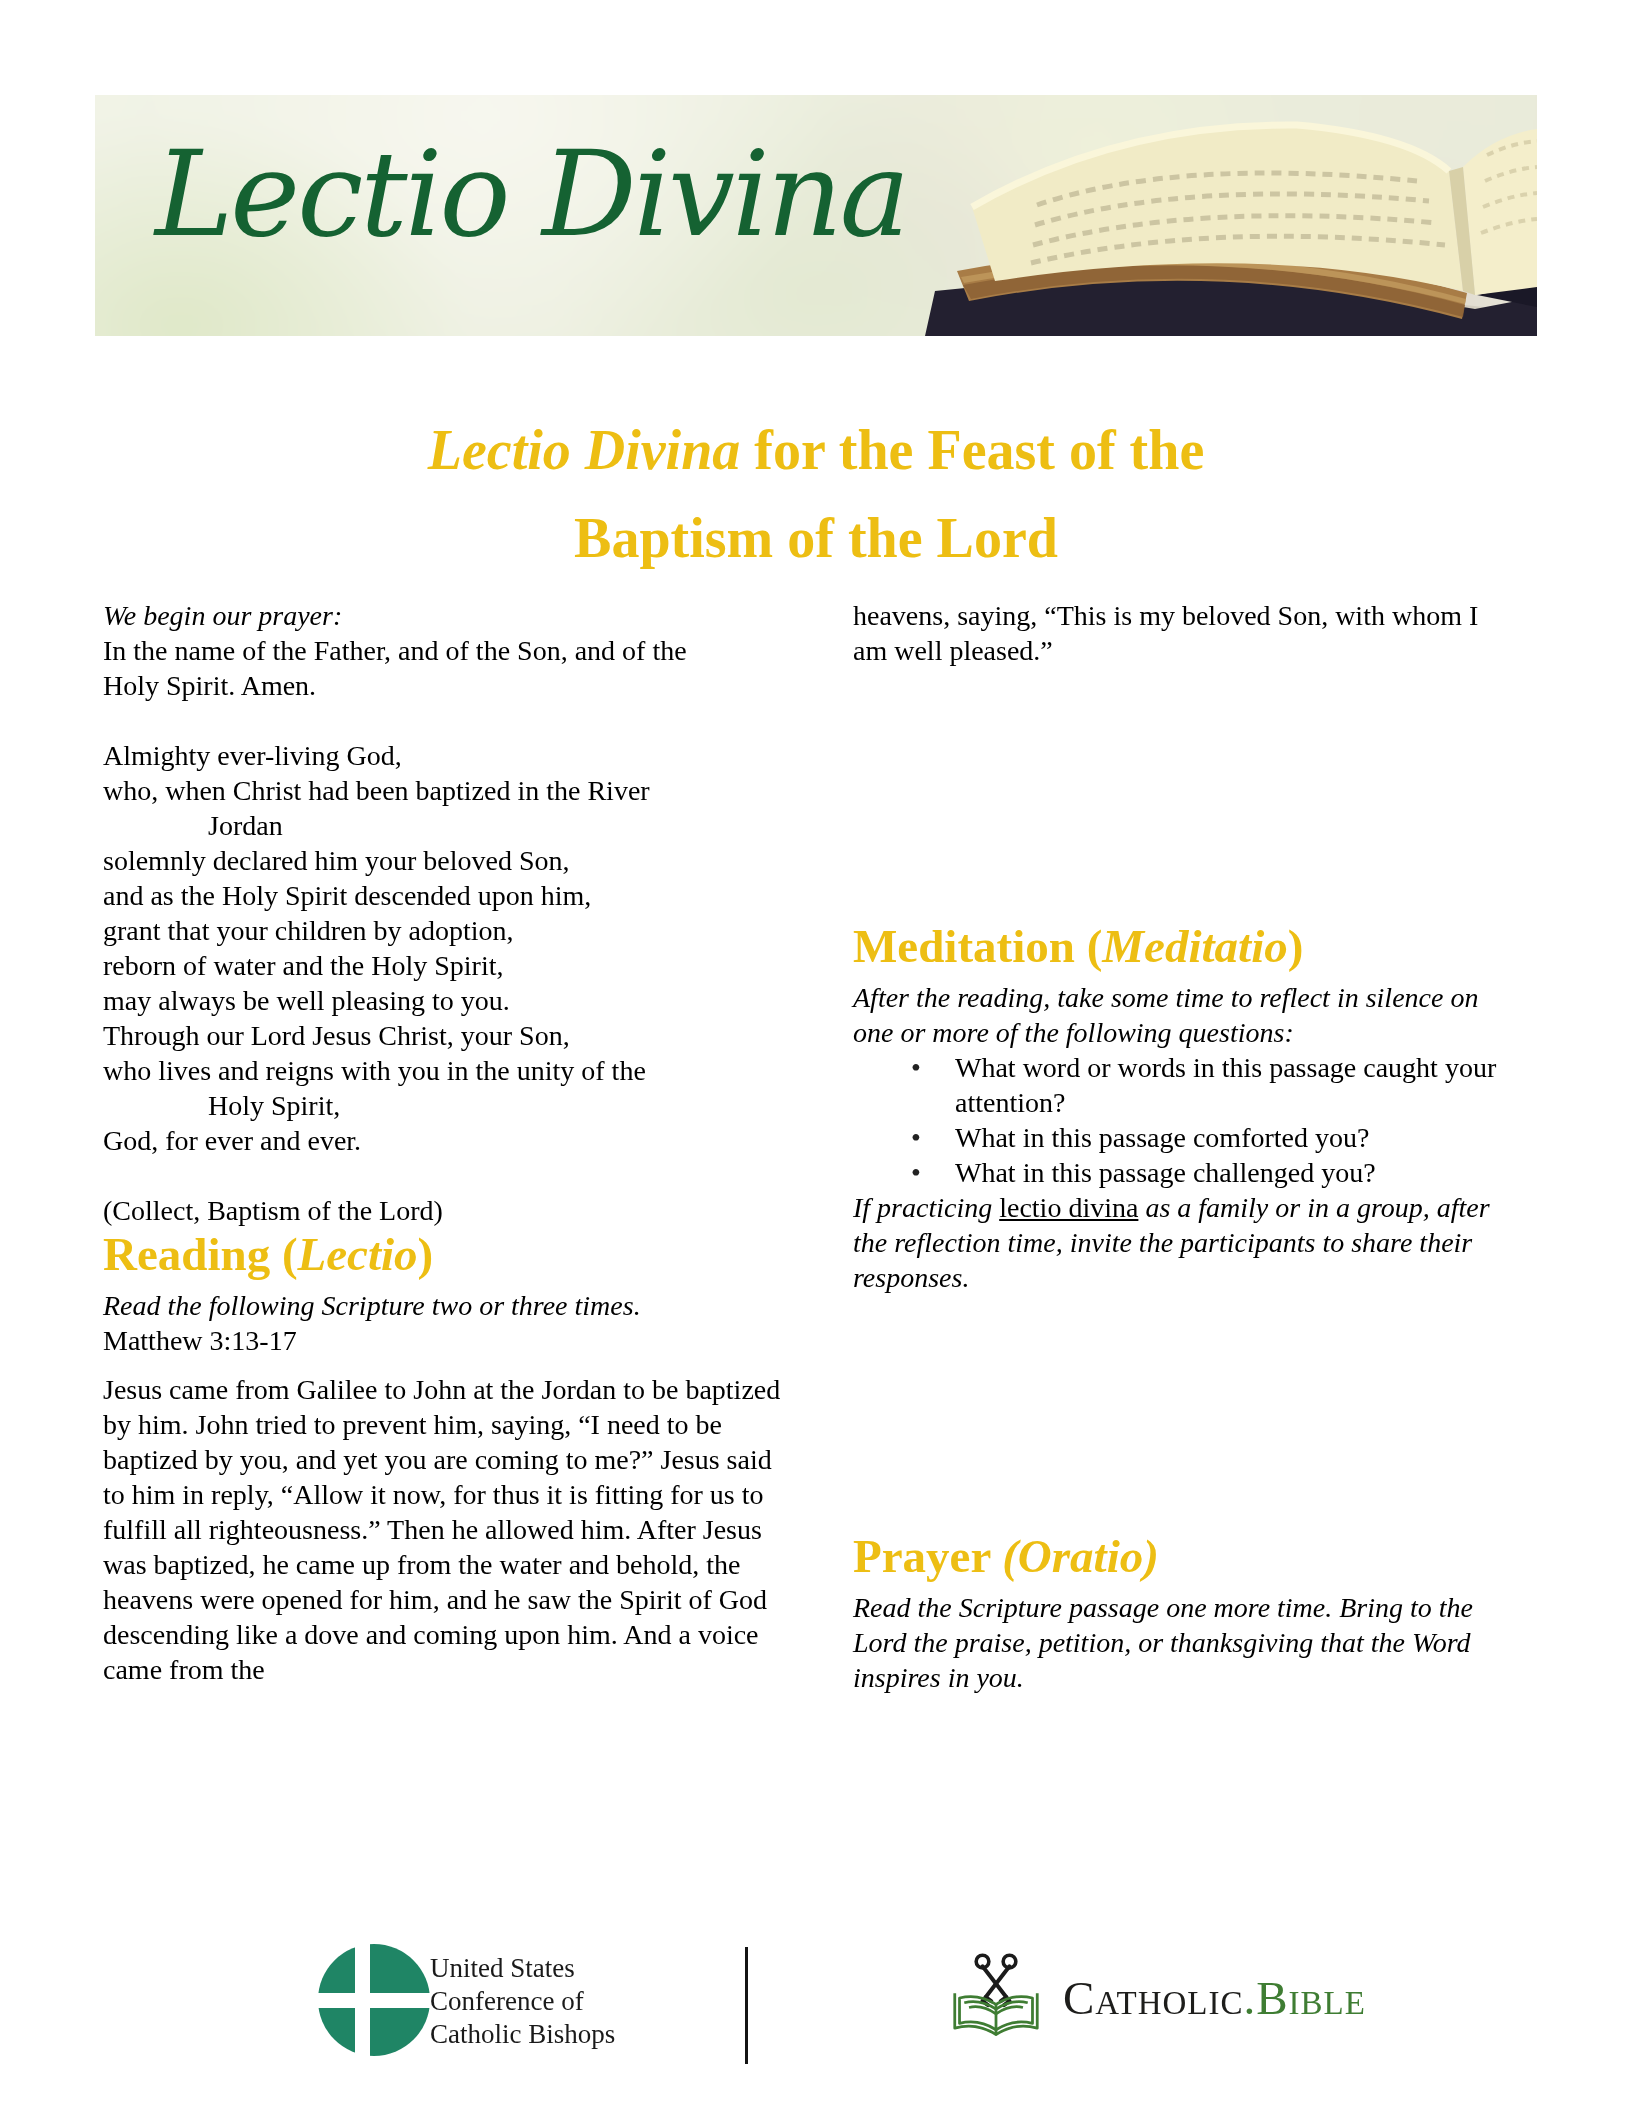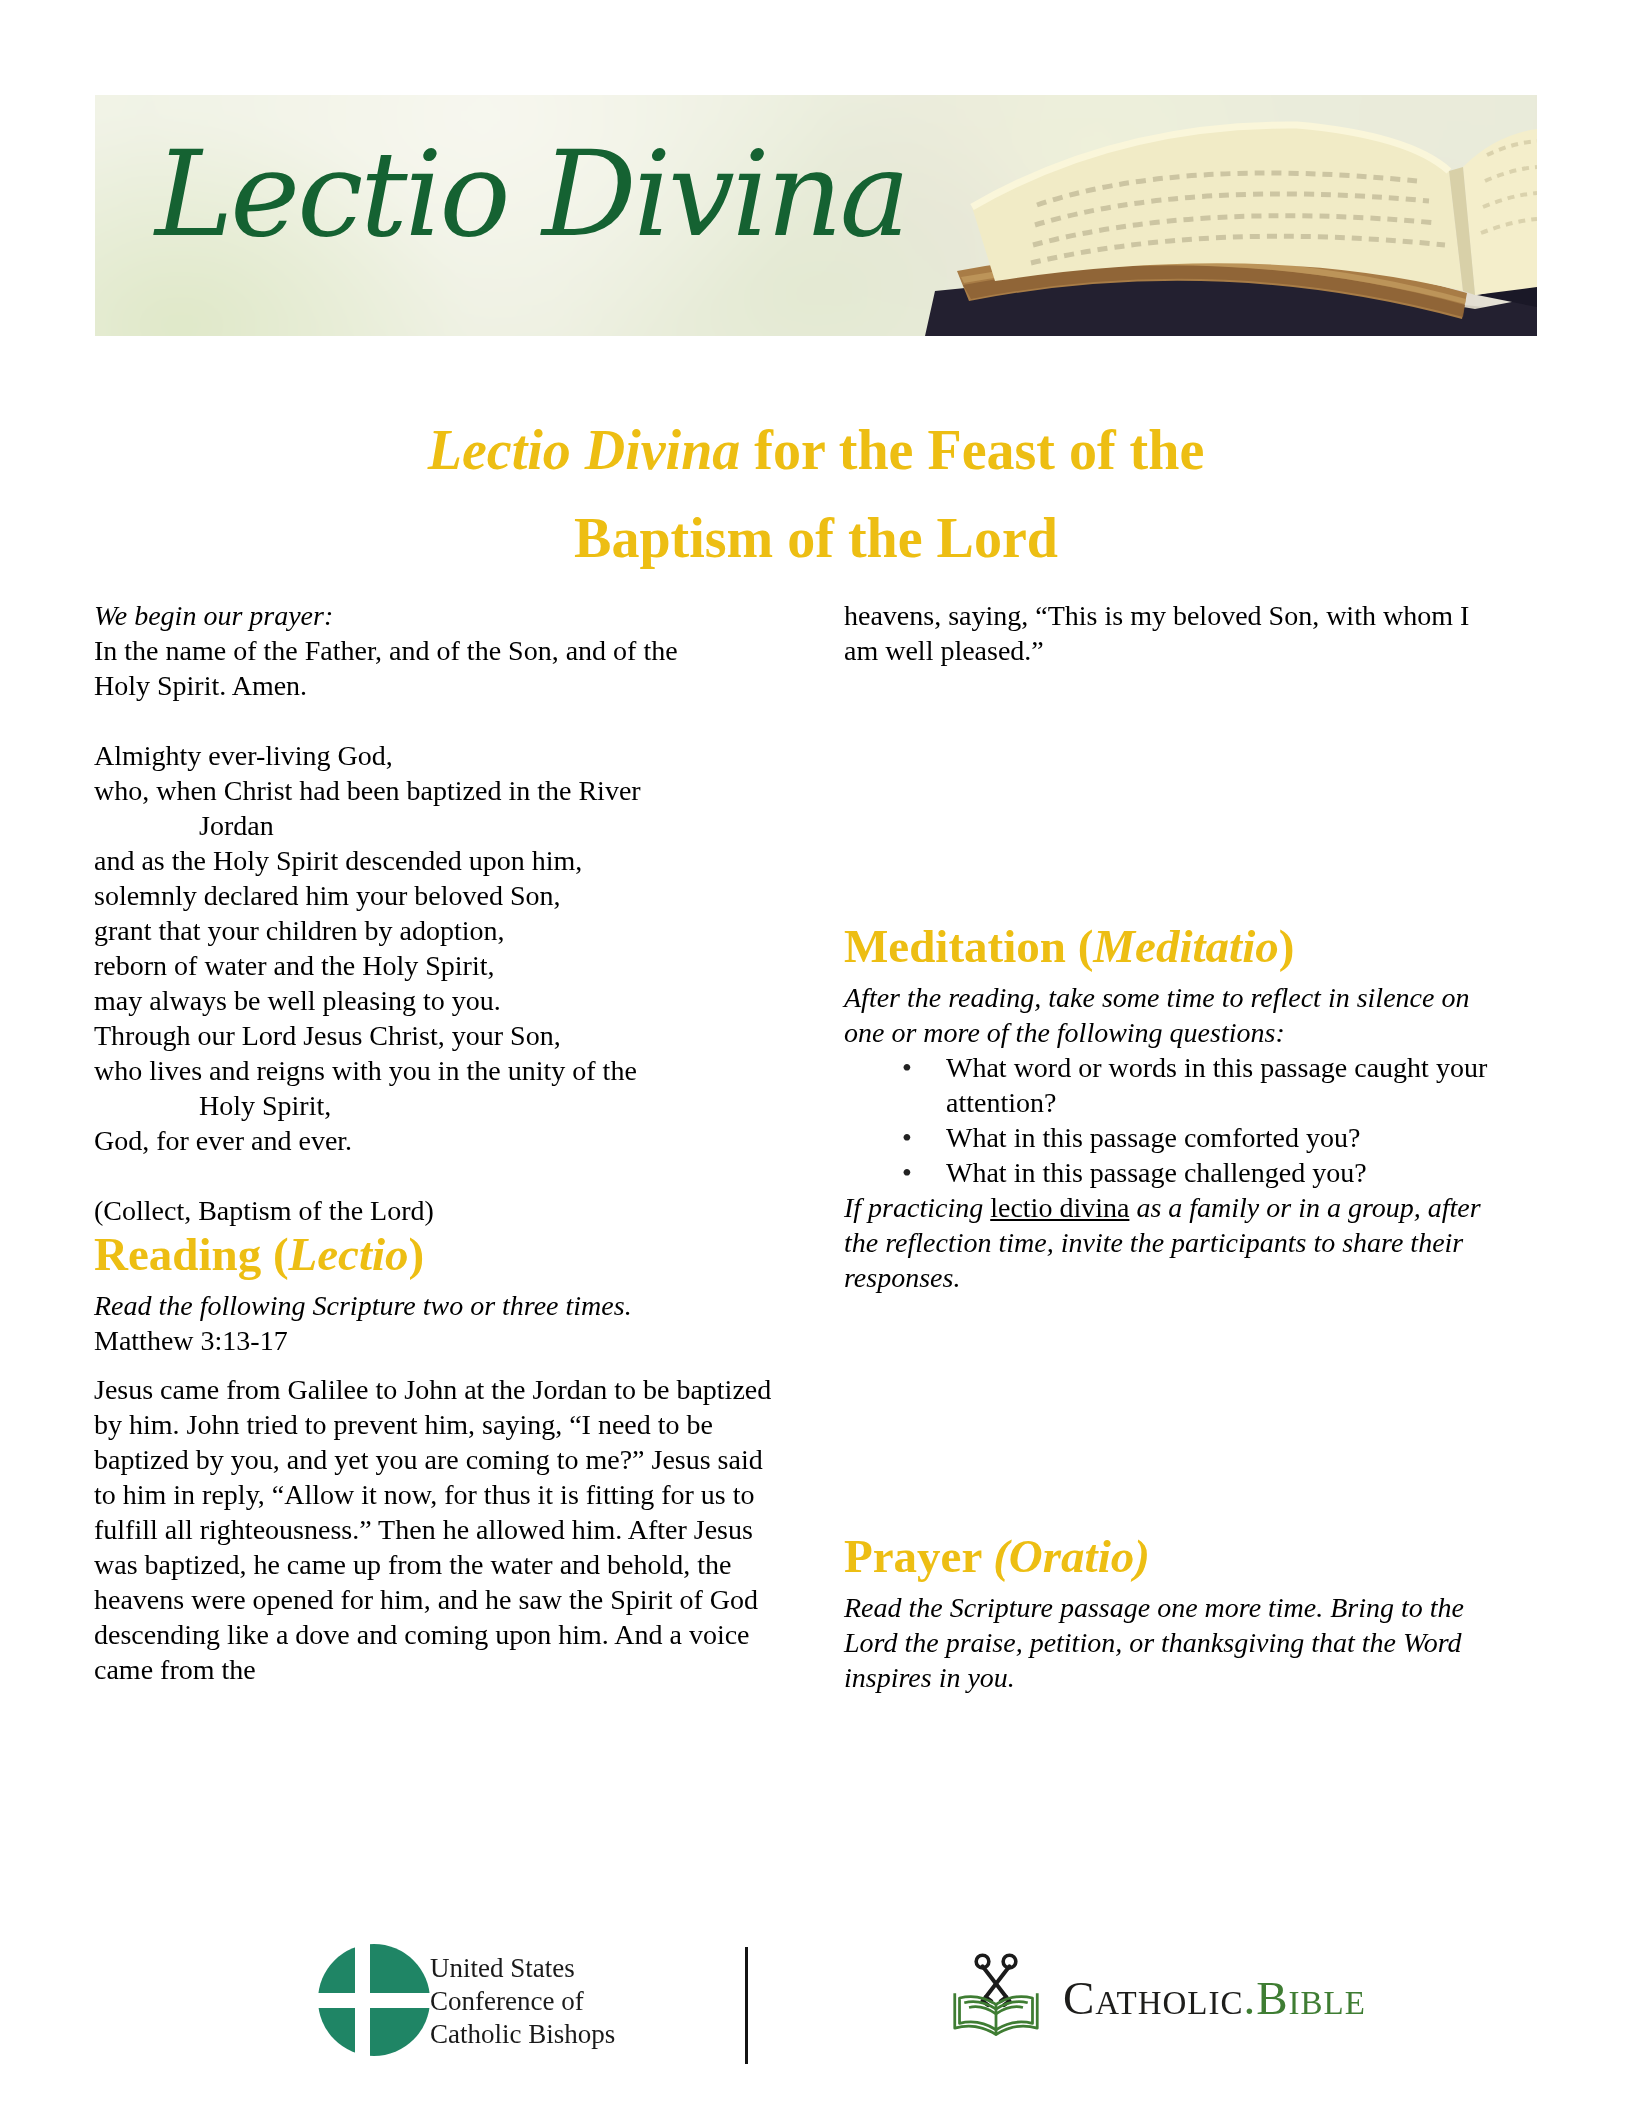--- a/index.html
+++ b/index.html
@@ -33,21 +33,21 @@
   
   .doc-title{
     position:absolute;top:406px;left:0;width:100%;
     text-align:center;font-weight:bold;font-size:56px;line-height:88px;
     color:#EDBE13;margin:0;
   }
   .doc-title .it{font-style:italic;}
 
   
   .columns{
-    position:absolute;top:598px;left:94px;width:1442px;
+    position:absolute;top:598px;left:103px;width:1442px;
     display:flex;gap:60px;
     font-size:28px;line-height:35px;
   }
   .col-left{width:690px;flex:0 0 690px;}
   .col-right{width:660px;flex:0 0 660px;}
   .it{font-style:italic;}
   .line{min-height:35px;}
   .line.indent{padding-left:105px;}
   .blank{height:35px;}
   p{margin:0;}
@@ -128,22 +128,22 @@
   <main class="columns">
 
     <section class="col-left">
       <div class="line it">We begin our prayer:</div>
       <div class="line">In the name of the Father, and of the Son, and of the</div>
       <div class="line">Holy Spirit. Amen.</div>
       <div class="blank"></div>
       <div class="line">Almighty ever-living God,</div>
       <div class="line">who, when Christ had been baptized in the River</div>
       <div class="line indent">Jordan</div>
+      <div class="line">solemnly declared him your beloved Son,</div>
       <div class="line">and as the Holy Spirit descended upon him,</div>
-      <div class="line">solemnly declared him your beloved Son,</div>
       <div class="line">grant that your children by adoption,</div>
       <div class="line">reborn of water and the Holy Spirit,</div>
       <div class="line">may always be well pleasing to you.</div>
       <div class="line">Through our Lord Jesus Christ, your Son,</div>
       <div class="line">who lives and reigns with you in the unity of the</div>
       <div class="line indent">Holy Spirit,</div>
       <div class="line">God, for ever and ever.</div>
       <div class="blank"></div>
       <div class="line">(Collect, Baptism of the Lord)</div>
 

